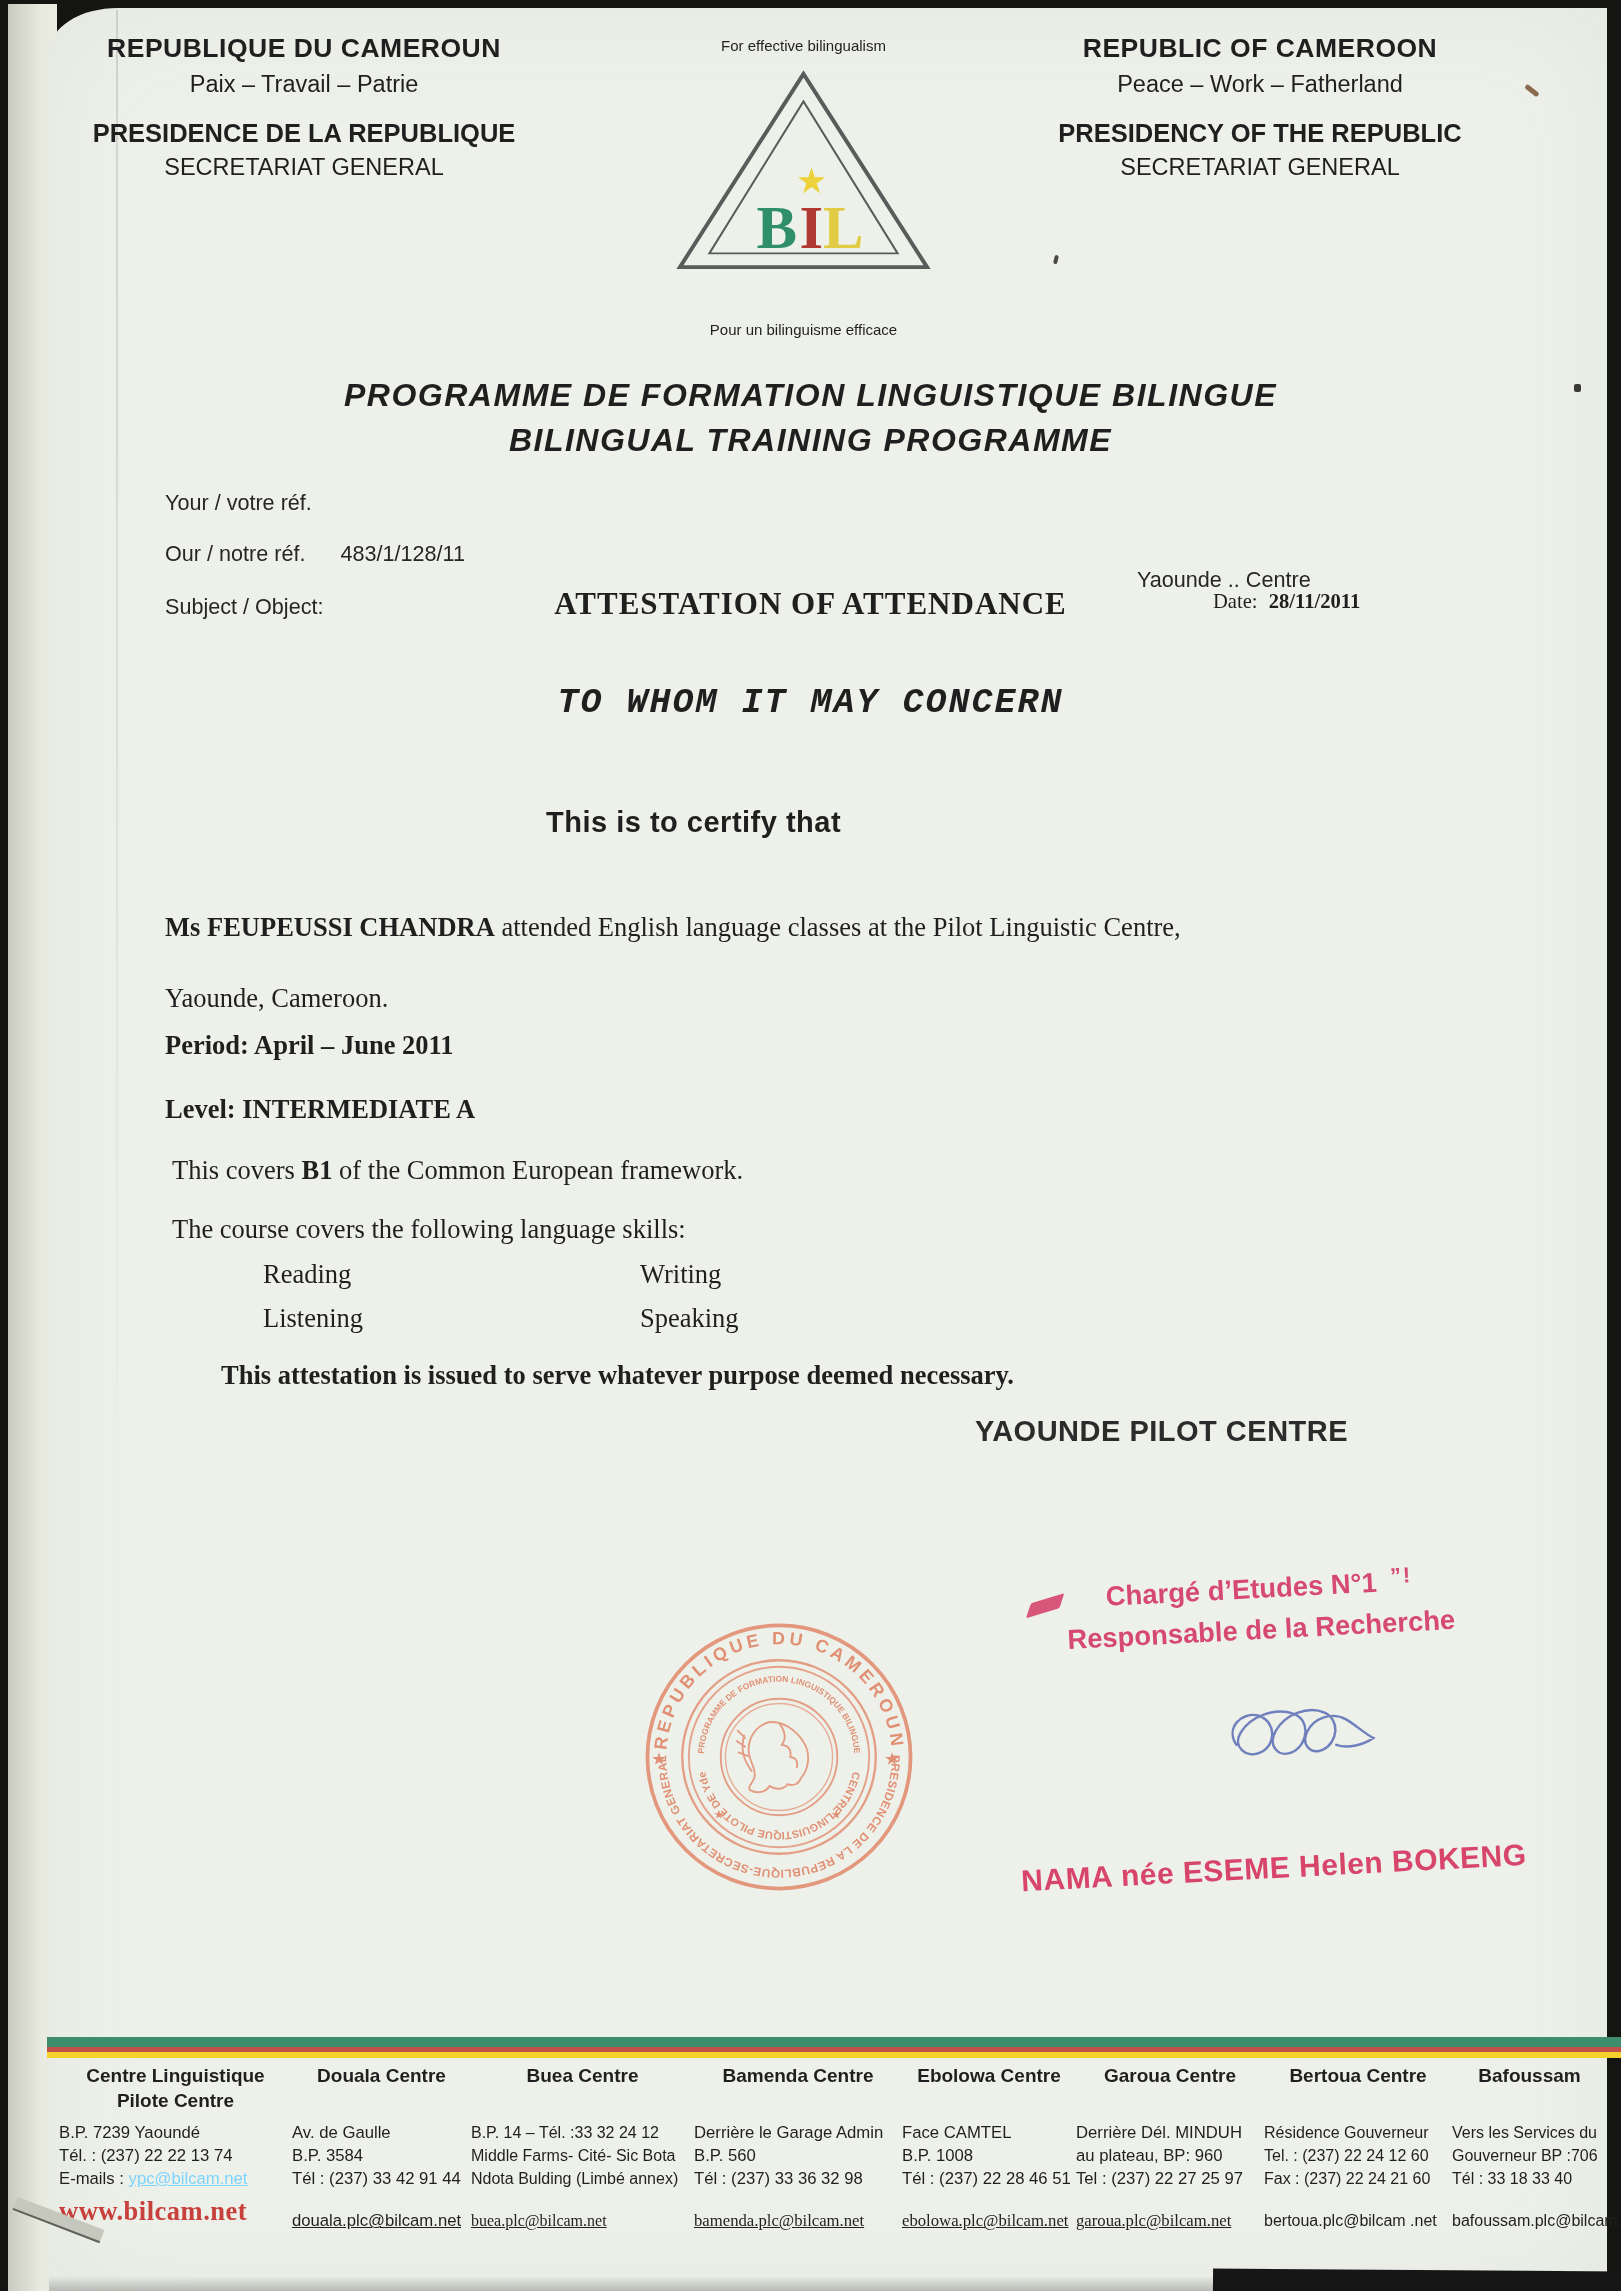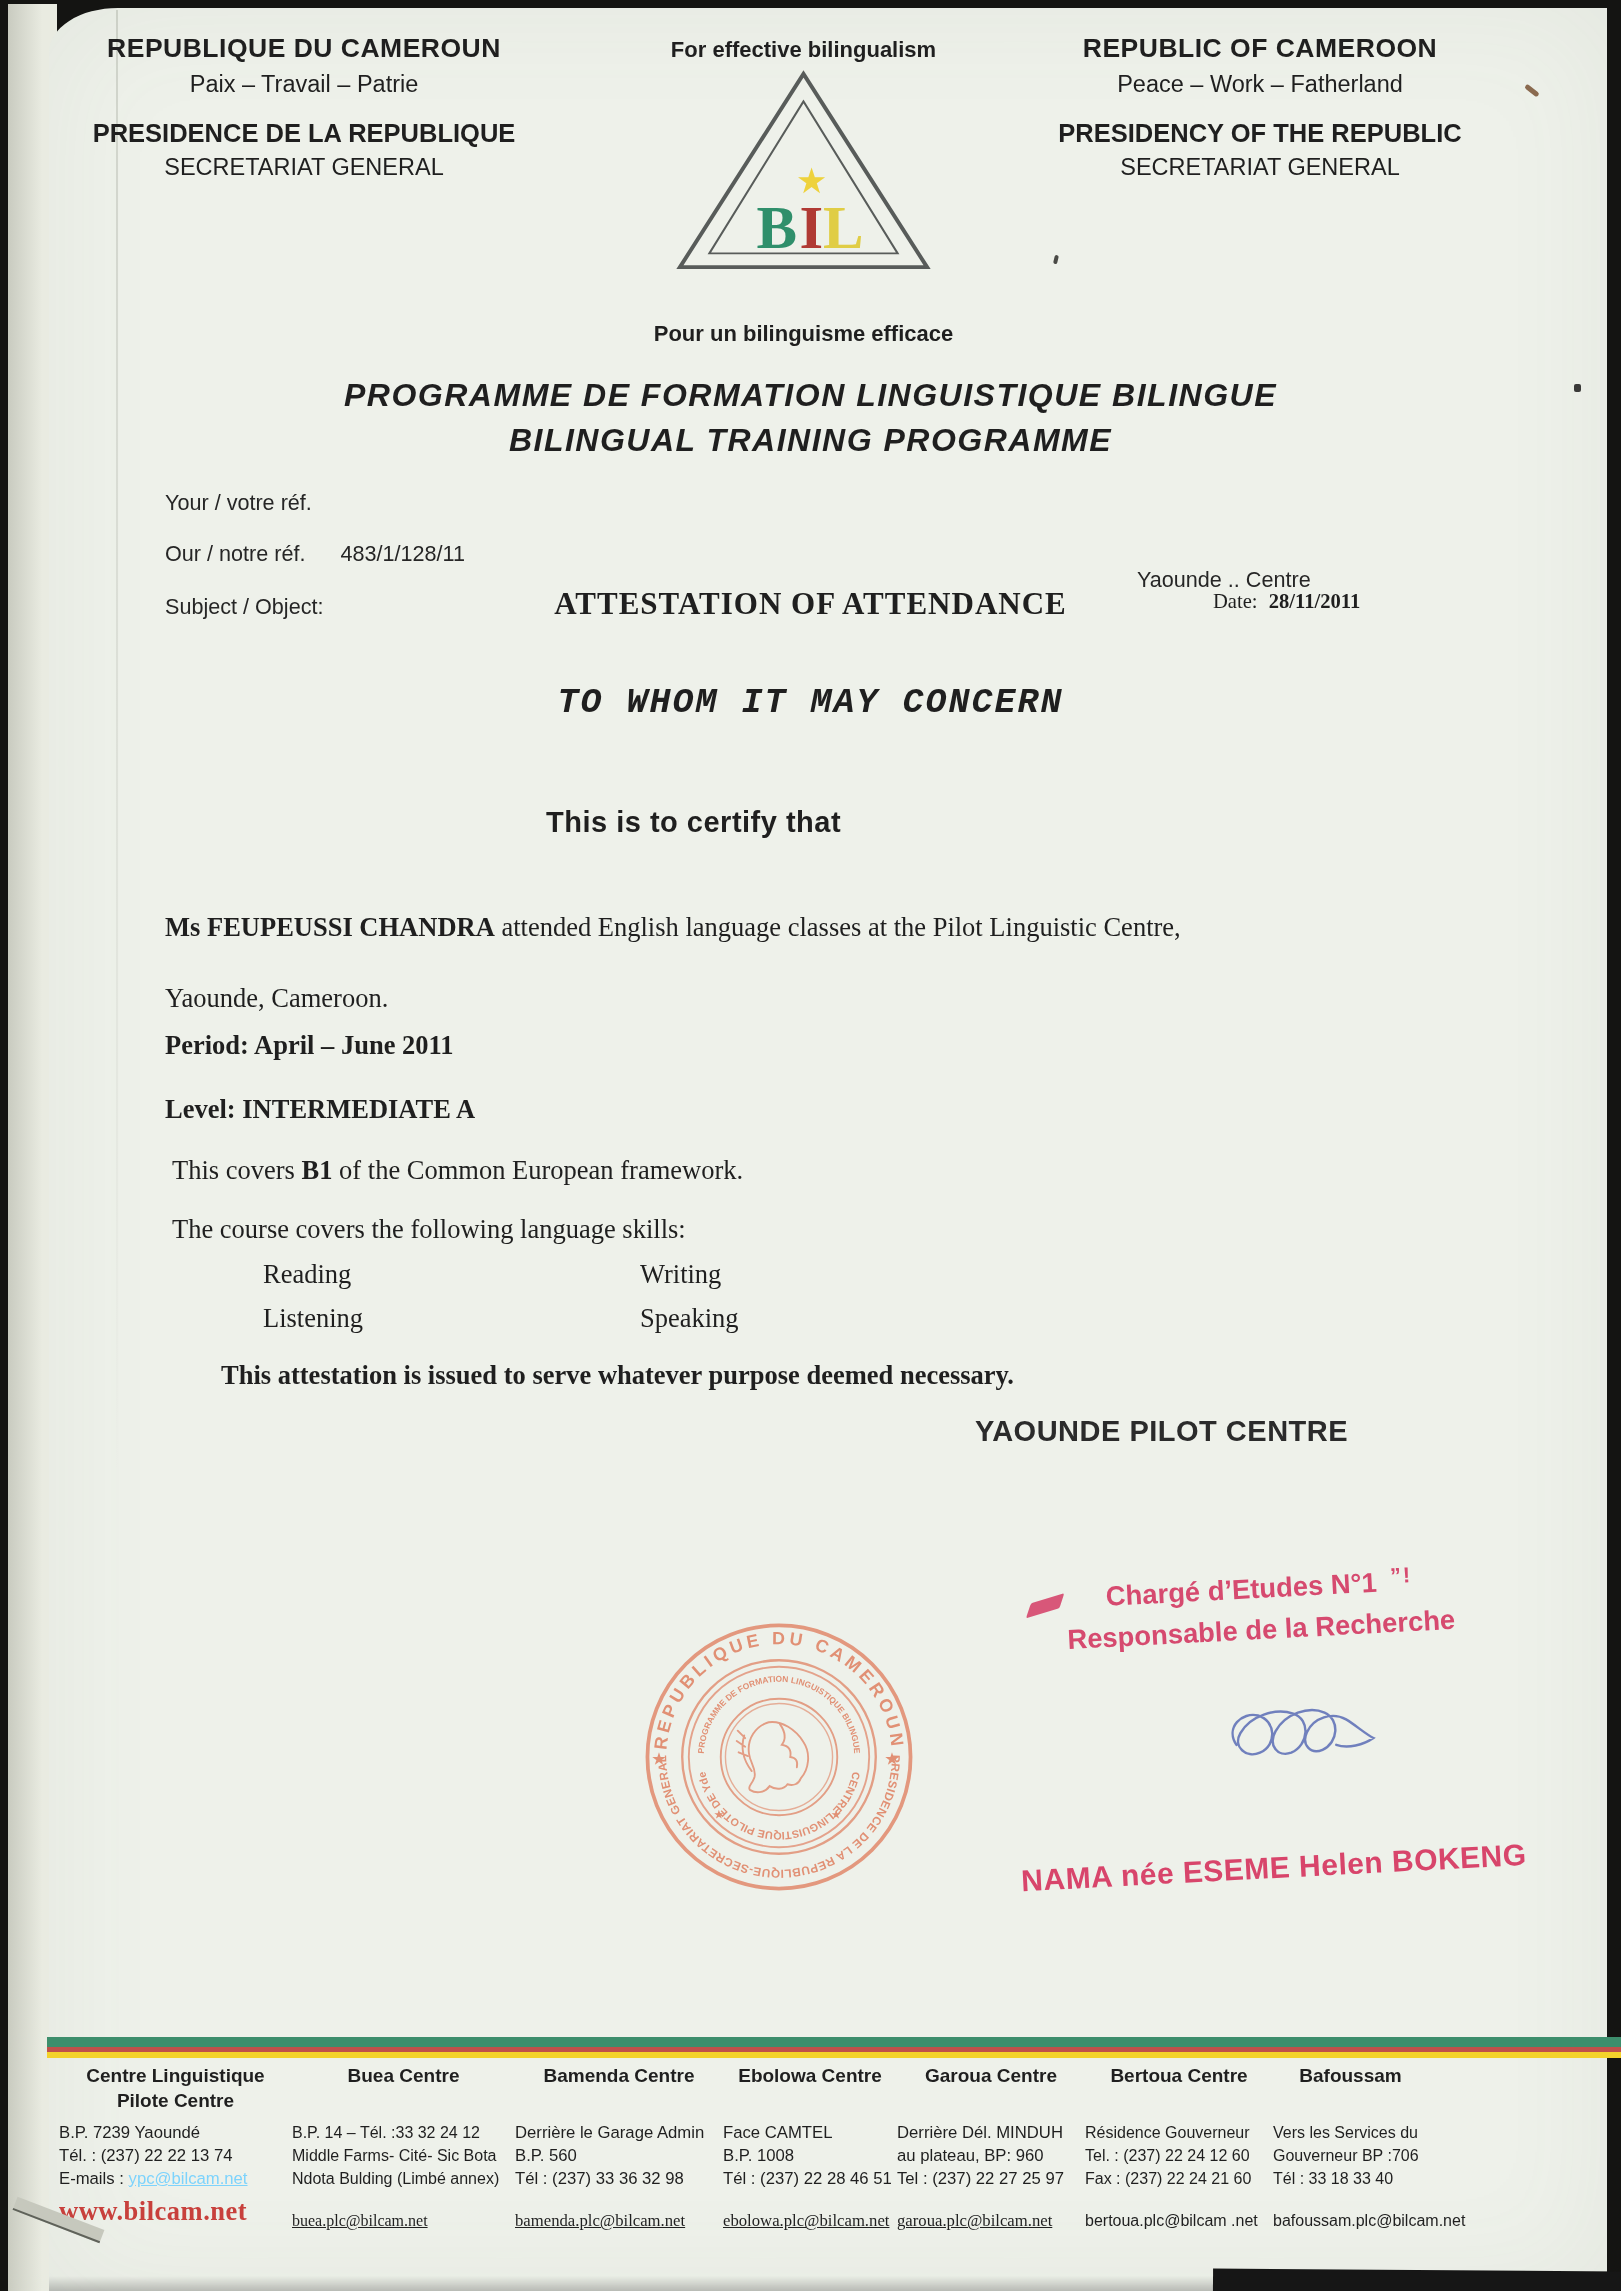--- a/index.html
+++ b/index.html
@@ -24,21 +24,21 @@
   .speck2{left:1574px;top:384px;width:6.9px;height:7.8px;background:#3a3a38;border-radius:2px;}
   .speck3{left:1054px;top:255px;width:3.9px;height:8.8px;background:#4a4a46;transform:rotate(14deg);border-radius:2px;}
   .crease{left:116px;top:9.8px;width:2px;height:1470px;background:linear-gradient(rgba(120,125,110,.25),rgba(120,125,110,0));}
 
   
   .hdr-block{width:490px;text-align:center;}
   .hdr-l1{font-size:26.5px;font-weight:bold;letter-spacing:0.5px;}
   .hdr-l2{font-size:23.5px;margin-top:6.9px;}
   .hdr-l3{font-size:25.5px;font-weight:bold;margin-top:21.6px;}
   .hdr-l4{font-size:23.5px;margin-top:5.9px;}
-  .logo-caption{left:642px;width:323px;text-align:center;font-size:22px;font-weight:bold;}
+  .logo-caption{left:642px;width:323px;text-align:center;font-size:15px;font-weight:normal;}
 
   
   .doc-title{left:0;top:373px;width:1621px;text-align:center;
     font-size:32px;font-weight:bold;font-style:italic;letter-spacing:1.5px;line-height:45px;}
 
   
   .ref{font-size:21.6px;color:#262626;}
   .attest-title{left:0;top:586px;width:1621px;text-align:center;
     font-family:"Liberation Serif",serif;font-weight:bold;font-size:31px;letter-spacing:1px;}
   .date-line{font-family:"Liberation Serif",serif;font-size:20.6px;}
@@ -225,20 +225,27 @@
   <div class="fcol" style="width:233px;">
     <div class="fname">Centre Linguistique Pilote Centre</div>
     <div>B.P. 7239 Yaoundé</div>
     <div>Tél. : (237) 22 22 13 74</div>
     <div>
       <span>E-mails : </span><span class="u blue">ypc@bilcam.net</span>
     </div>
     <div class="fweb">www.bilcam.net</div>
   </div>
 
+  <div class="fcol" style="width:179px;">
+    <div class="fname">Douala Centre</div>
+    <div>Av. de Gaulle</div>
+    <div>B.P. 3584</div>
+    <div>Tél : (237) 33 42 91 44</div>
+    <span class="femail u">douala.plc@bilcam.net</span>
+  </div>
 
   <div class="fcol" style="width:223px;font-size:16px;">
     <div class="fname">Buea Centre</div>
     <div>B.P. 14 – Tél. :33 32 24 12</div>
     <div>Middle Farms- Cité- Sic Bota</div>
     <div>Ndota Bulding (Limbé annex)</div>
     <span class="femail u eserif">buea.plc@bilcam.net</span>
   </div>
 
   <div class="fcol" style="width:208px;">

